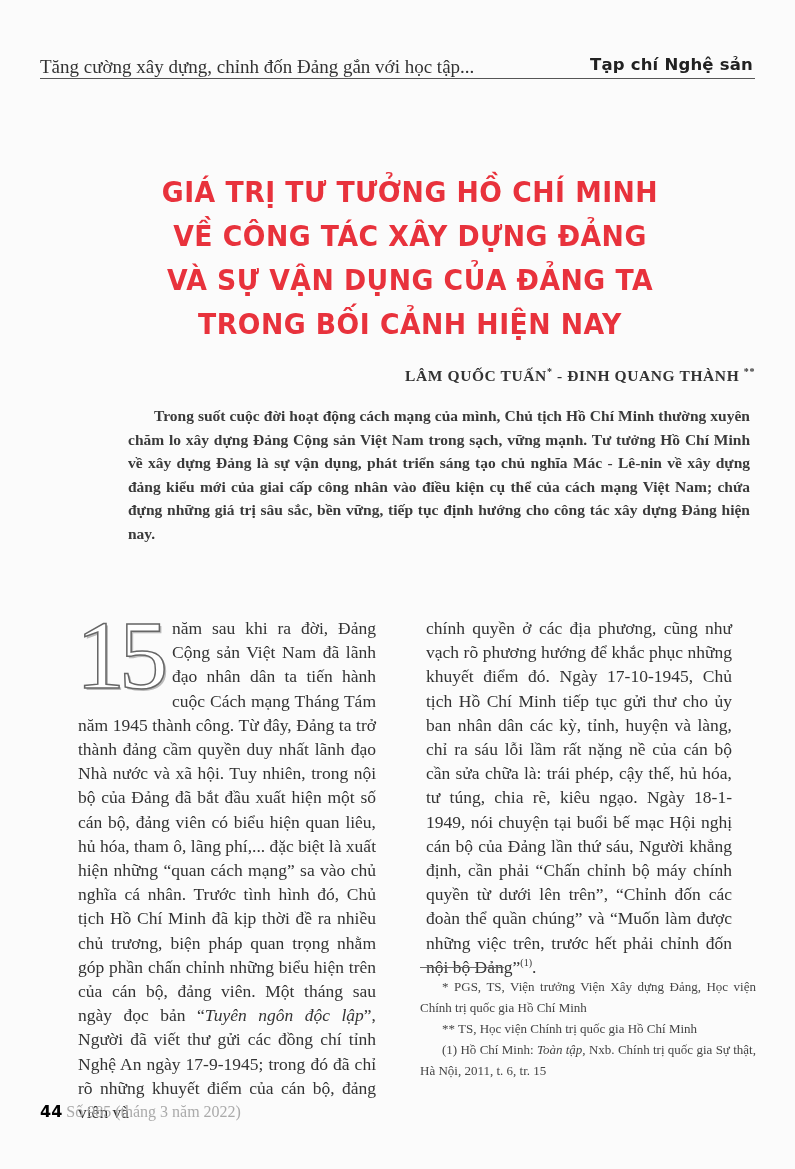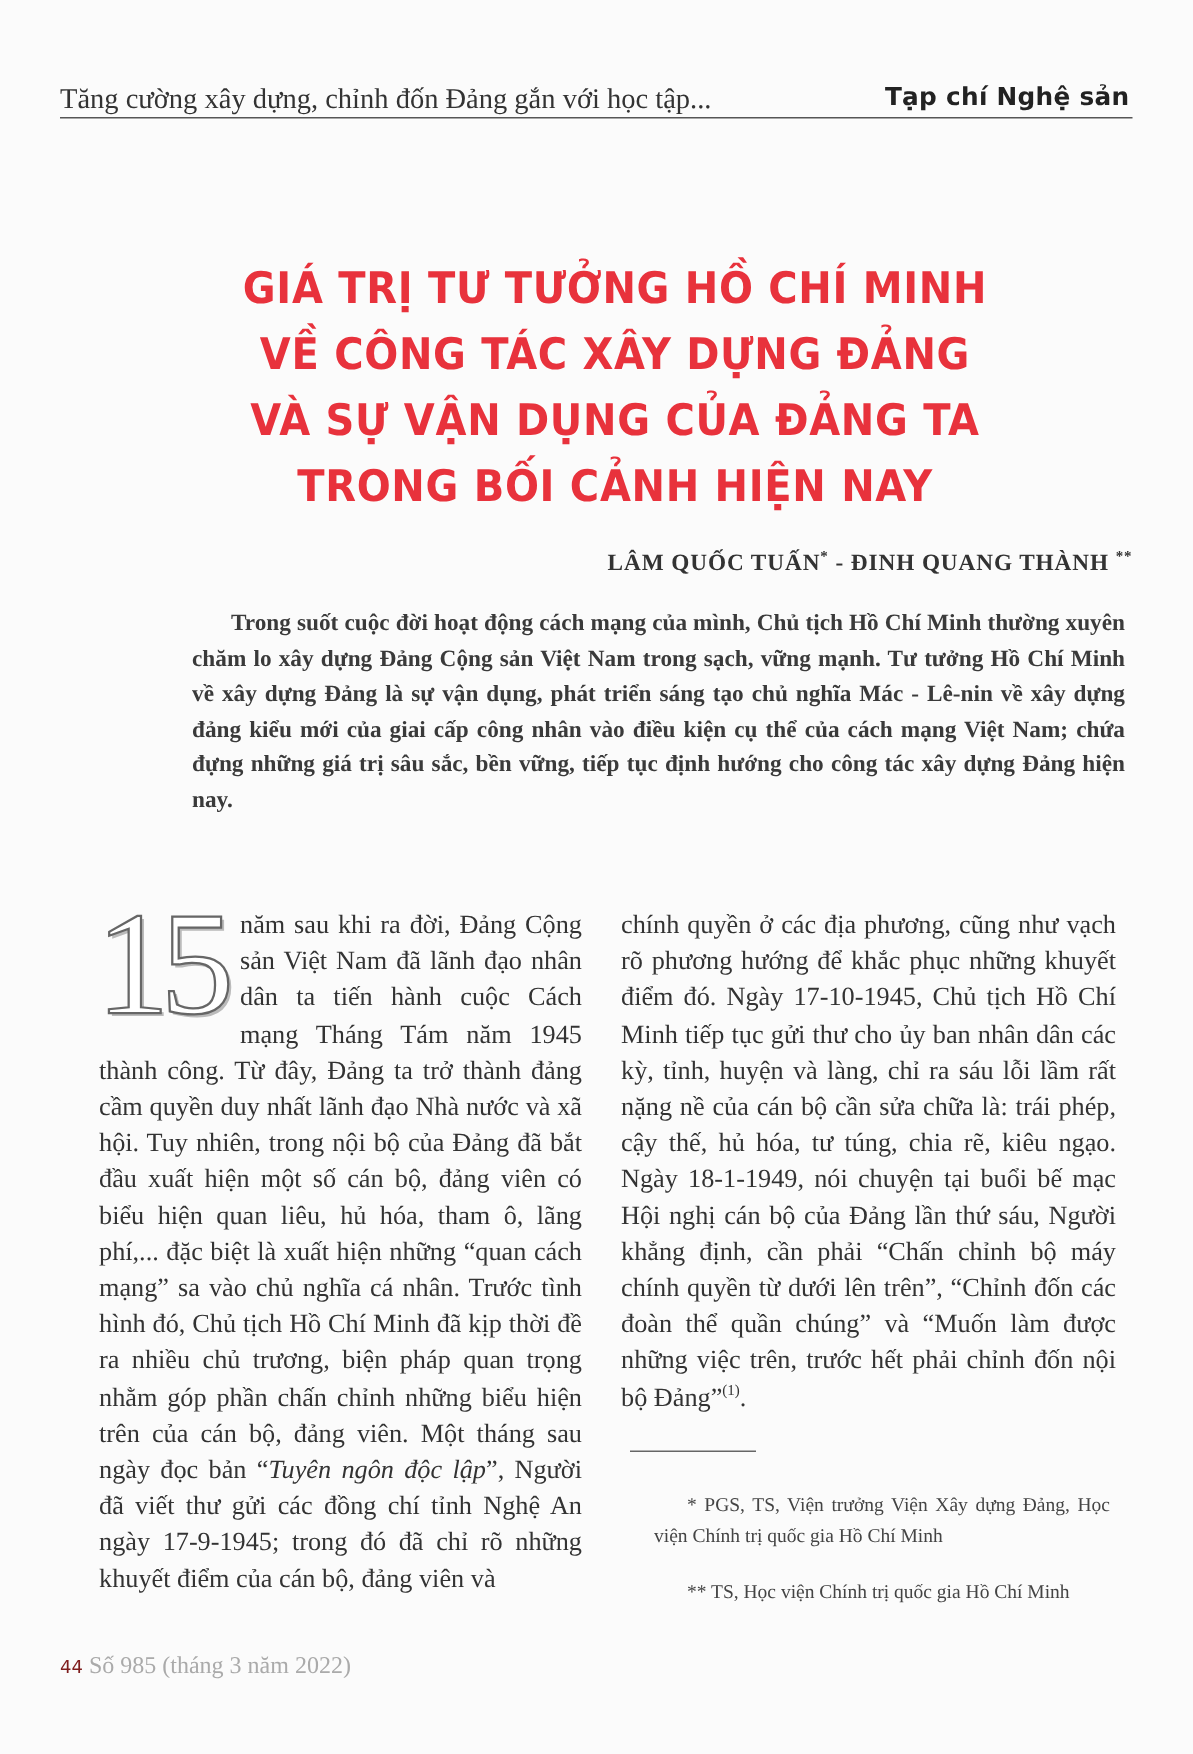--- a/index.html
+++ b/index.html
@@ -39,35 +39,35 @@
     position: absolute; top: 600px; width: 330px; font-size: 17.5px; line-height: 24.2px;
     text-align: justify; color: #333;
   }
   .col-left { left: 62px; }
   .col-right { left: 410px; width: 338px; }
   .dropcap {
     float: left; font-size: 98px; line-height: 78px; height: 78px; margin: 0 4px 0 -2px;
     color: #fff; -webkit-text-stroke: 1.5px #666; text-shadow: 2px 2px 0 #bbb;
     font-family: "Liberation Serif", serif; letter-spacing: -6px; padding-right: 6px;
   }
-  .col p { margin: 4px; }
+  .col p { margin: 16px; }
   .sup { font-size: 10px; vertical-align: super; line-height: 0; }
   .fn-rule {
     position: absolute; left: 420px; top: 967px; width: 84px; border-top: 1px solid #666;
   }
   .footnotes {
     position: absolute; left: 420px; top: 976px; width: 336px; font-size: 13px; line-height: 21px;
     text-align: justify; color: #444;
   }
-  .footnotes p { margin: 16px; text-indent: 22px; }
+  .footnotes p { margin: 0; text-indent: 22px; }
   .folio {
     position: absolute; left: 40px; top: 1102px; font-size: 16px; color: #aaa;
     font-family: "Liberation Serif", serif;
   }
-  .folio .page { font-weight: normal; color: #7f1d1d; font-family: "DejaVu Sans", sans-serif; font-size: 12px; }
+  .folio .page { font-weight: bold; color: #000000; font-family: "DejaVu Sans", sans-serif; font-size: 16px; }
   i.it { font-style: italic; }
 </style>
 </head>
 <body>
 
 <div class="running-head">
   <span class="left">Tăng cường xây dựng, chỉnh đốn Đảng gắn với học tập...</span>
   <span class="right">Tạp chí Nghệ sản</span>
 </div>
 
@@ -89,17 +89,18 @@
 </div>
 
 <div class="col col-right">
   <p><span>chính quyền ở các địa phương, cũng như vạch rõ phương hướng để khắc phục những khuyết điểm đó. Ngày 17-10-1945, Chủ tịch Hồ Chí Minh tiếp tục gửi thư cho ủy ban nhân dân các kỳ, tỉnh, huyện và làng, chỉ ra sáu lỗi lầm rất nặng nề của cán bộ cần sửa chữa là: trái phép, cậy thế, hủ hóa, tư túng, chia rẽ, kiêu ngạo. Ngày 18-1-1949, nói chuyện tại buổi bế mạc Hội nghị cán bộ của Đảng lần thứ sáu, Người khẳng định, cần phải “Chấn chỉnh bộ máy chính quyền từ dưới lên trên”, “Chỉnh đốn các đoàn thể quần chúng” và “Muốn làm được những việc trên, trước hết phải chỉnh đốn nội bộ Đảng”</span><span class="sup">(1)</span><span>.</span></p>
 </div>
 
 <div class="fn-rule"></div>
 <div class="footnotes">
   <p>* PGS, TS, Viện trưởng Viện Xây dựng Đảng, Học viện Chính trị quốc gia Hồ Chí Minh</p>
   <p>** TS, Học viện Chính trị quốc gia Hồ Chí Minh</p>
+  <p><span>(1) Hồ Chí Minh: </span><i>Toàn tập</i><span>, Nxb. Chính trị quốc gia Sự thật, Hà Nội, 2011, t. 6, tr. 15</span></p>
 </div>
 
 <div class="folio">
   <span class="page">44</span><span> Số 985 (tháng 3 năm 2022)</span>
 </div>
 
 </body></html>

